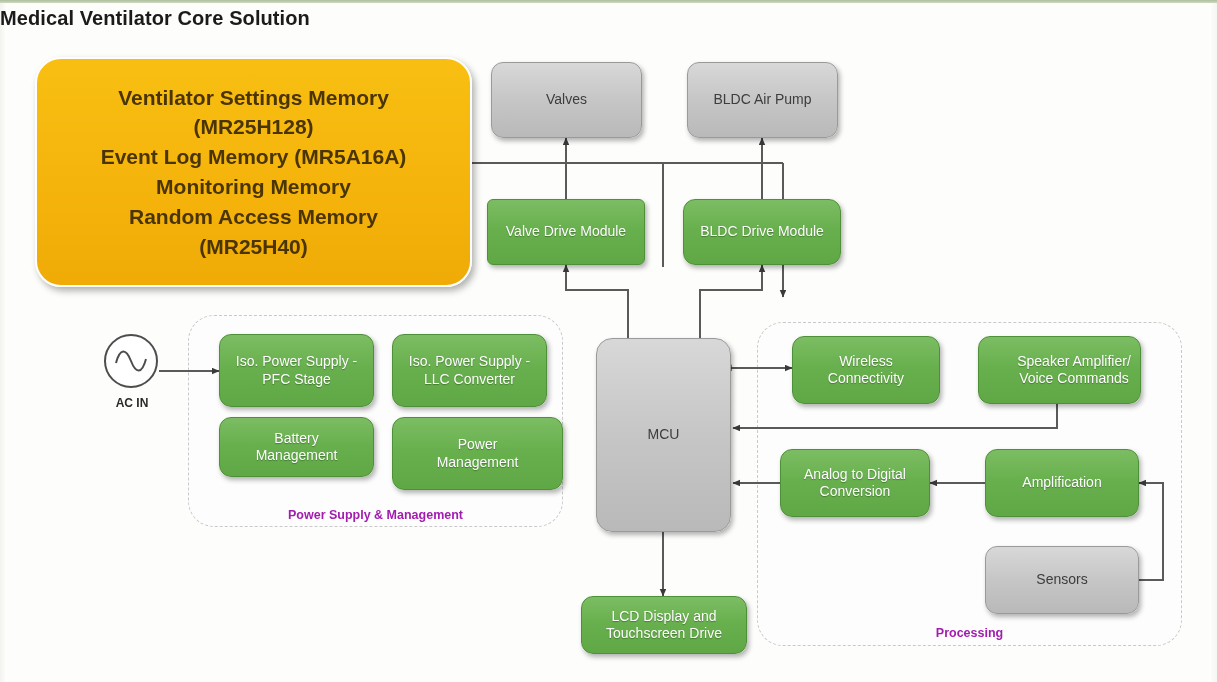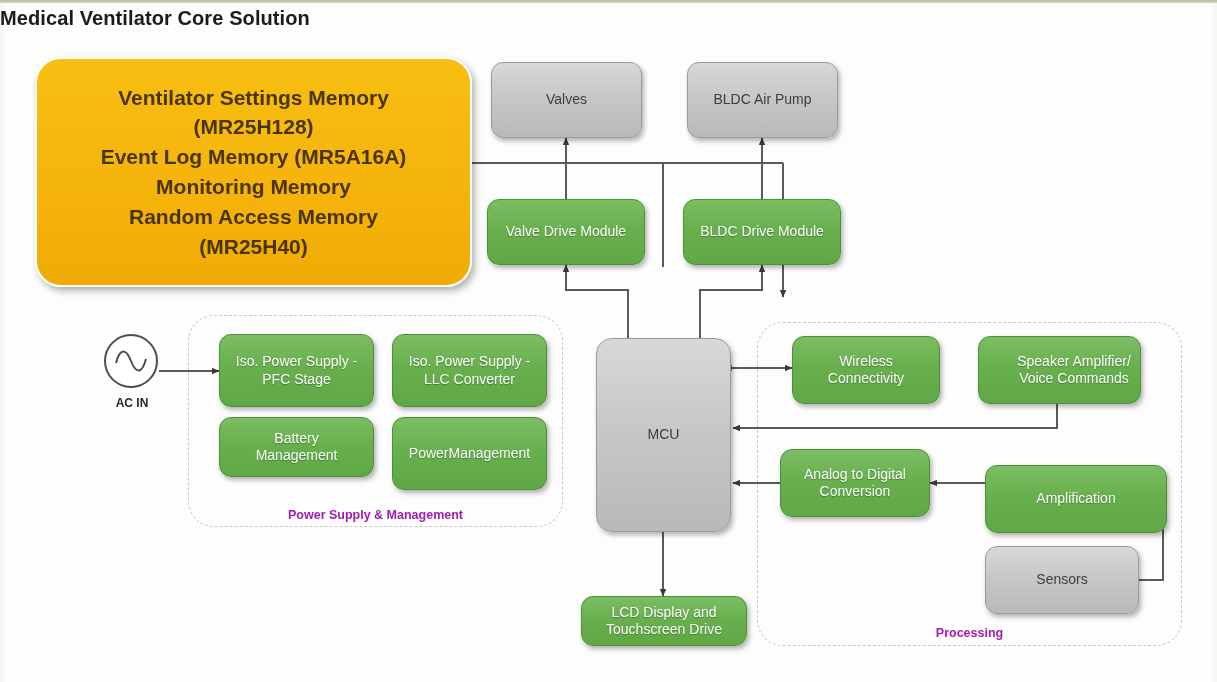--- a/index.html
+++ b/index.html
@@ -153,65 +153,65 @@
     <span class="lbl pn">(MR25H40)</span>
   </div>
 
   <div class="node gray" style="left:491px;top:62px;width:151px;height:76px;">
     <span>Valves</span>
   </div>
   <div class="node gray" style="left:687px;top:62px;width:151px;height:76px;">
     <span>BLDC Air Pump</span>
   </div>
 
-  <div class="node green" style="left:487px;top:199px;width:158px;height:66px;">
+  <div class="node green" style="left:487px;top:199px;width:158px;height:66px;border-radius:6px;">
     <span>Valve Drive Module</span>
   </div>
   <div class="node green" style="left:683px;top:199px;width:158px;height:66px;">
     <span>BLDC Drive Module</span>
   </div>
 
   <div class="node green" style="left:219px;top:334px;width:155px;height:73px;flex-direction:column;">
     <span>Iso. Power Supply -</span>
     <span>PFC Stage</span>
   </div>
   <div class="node green" style="left:392px;top:334px;width:155px;height:73px;flex-direction:column;">
     <span>Iso. Power Supply -</span>
     <span>LLC Converter</span>
   </div>
   <div class="node green" style="left:219px;top:417px;width:155px;height:60px;flex-direction:column;">
     <span>Battery</span>
     <span>Management</span>
   </div>
-  <div class="node green" style="left:392px;top:417px;width:155px;height:73px;flex-direction:row;">
+  <div class="node green" style="left:392px;top:417px;width:171px;height:73px;flex-direction:column;">
     <span>Power</span>
     <span>Management</span>
   </div>
 
   <div class="node gray" style="left:596px;top:338px;width:135px;height:194px;border-radius:16px;">
     <span>MCU</span>
   </div>
 
-  <div class="node green" style="left:581px;top:596px;width:166px;height:50px;flex-direction:column;">
+  <div class="node green" style="left:581px;top:596px;width:166px;height:58px;flex-direction:column;">
     <span>LCD Display and</span>
     <span>Touchscreen Drive</span>
   </div>
 
   <div class="node green" style="left:792px;top:336px;width:148px;height:68px;flex-direction:column;">
     <span>Wireless</span>
     <span>Connectivity</span>
   </div>
   <div class="node green" style="left:978px;top:336px;width:163px;height:68px;flex-direction:column;padding-left:35px;">
     <span>Speaker Amplifier/</span>
     <span>Voice Commands</span>
   </div>
   <div class="node green" style="left:780px;top:449px;width:150px;height:68px;flex-direction:column;">
     <span>Analog to Digital</span>
     <span>Conversion</span>
   </div>
-  <div class="node green" style="left:985px;top:465px;width:182px;height:68px;">
+  <div class="node green" style="left:985px;top:449px;width:154px;height:68px;">
     <span>Amplification</span>
   </div>
   <div class="node gray" style="left:985px;top:546px;width:154px;height:68px;">
     <span>Sensors</span>
   </div>
 
 </div>
 
 </body></html>

